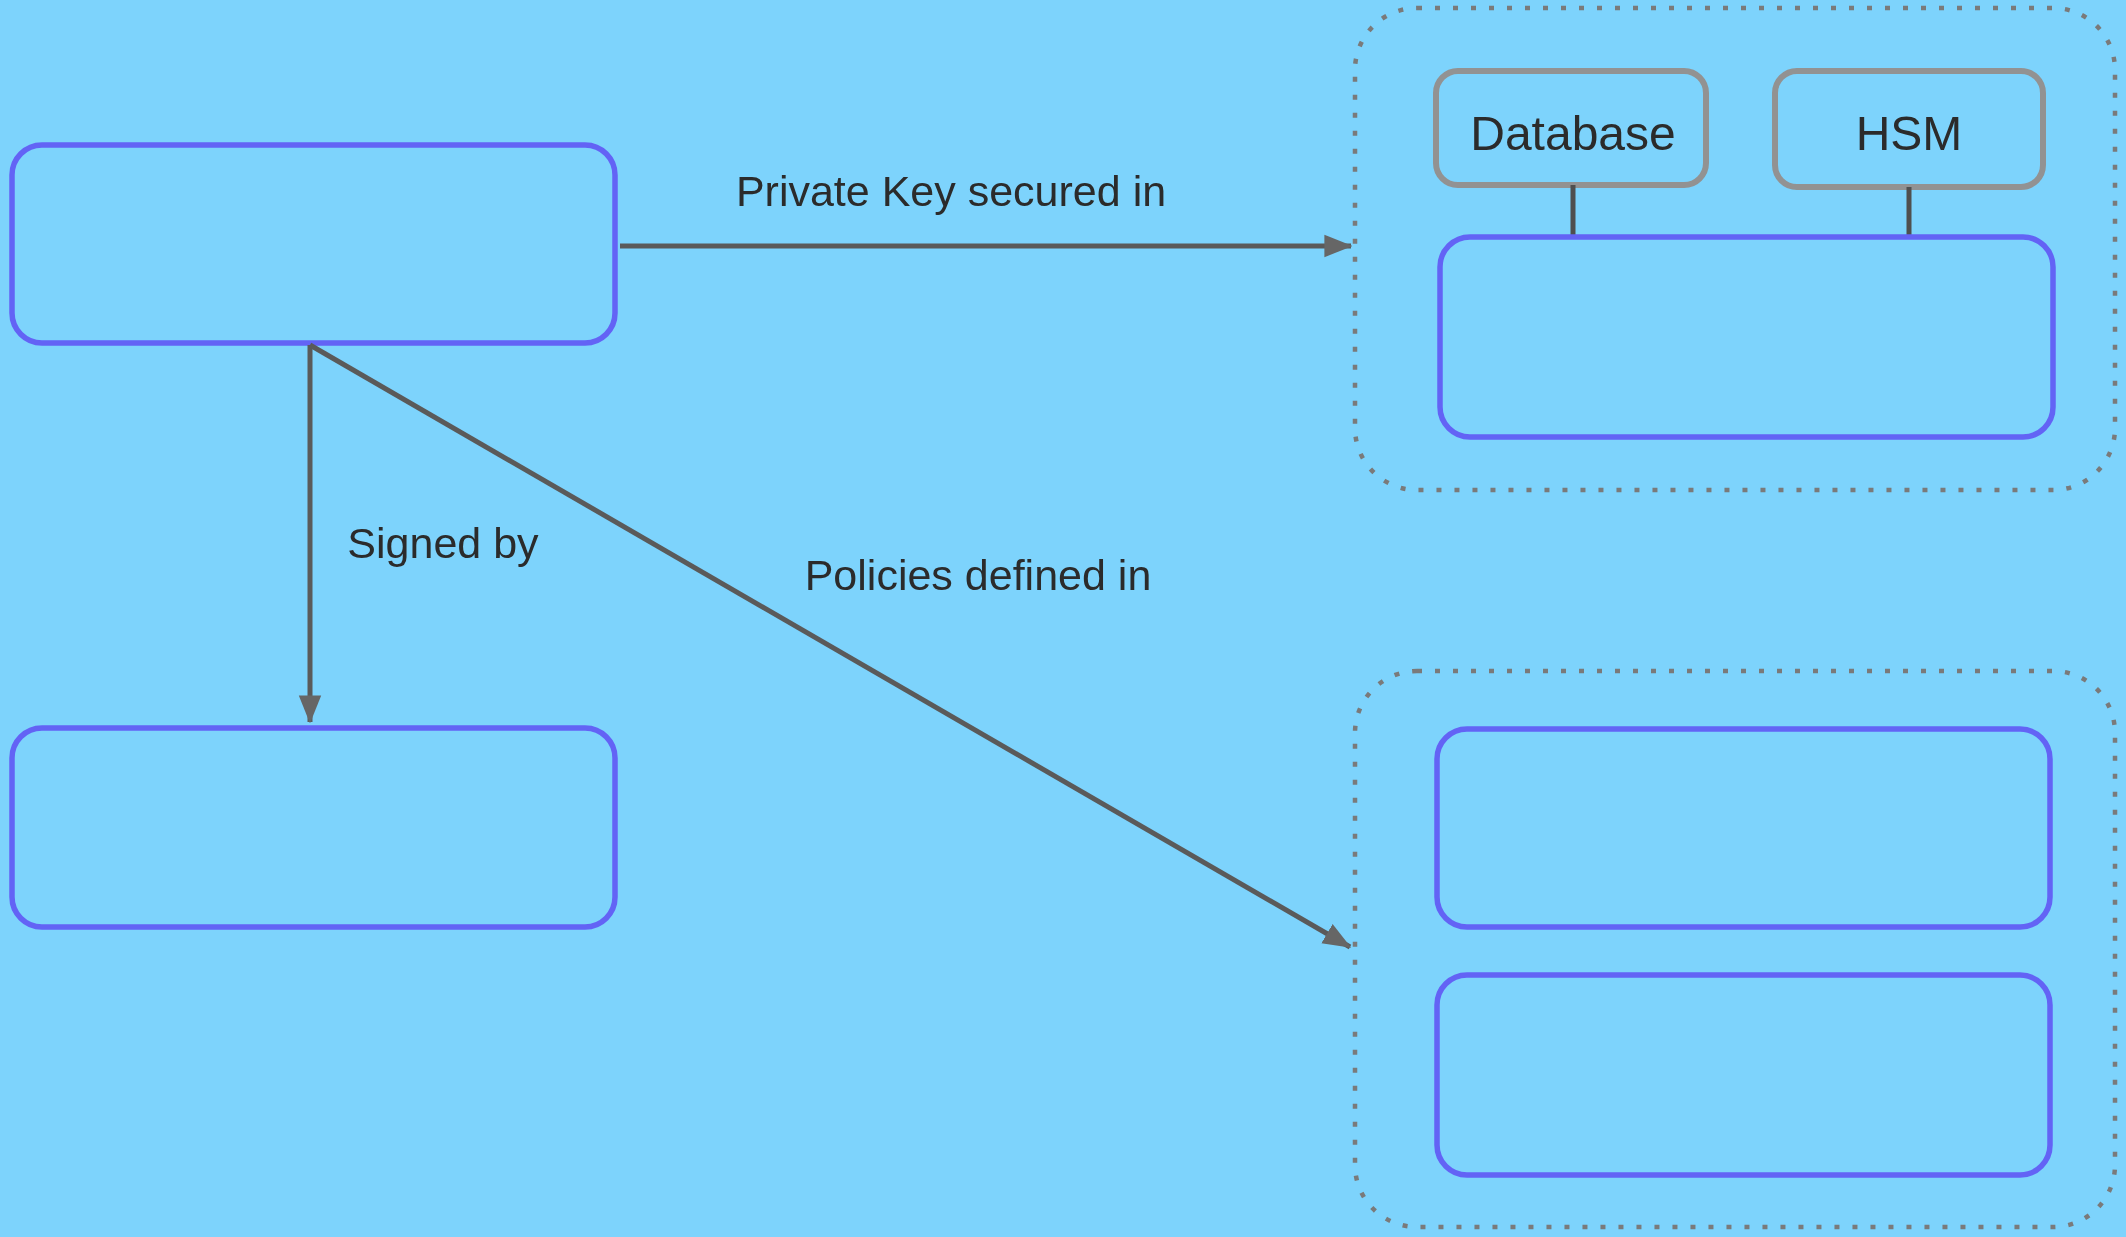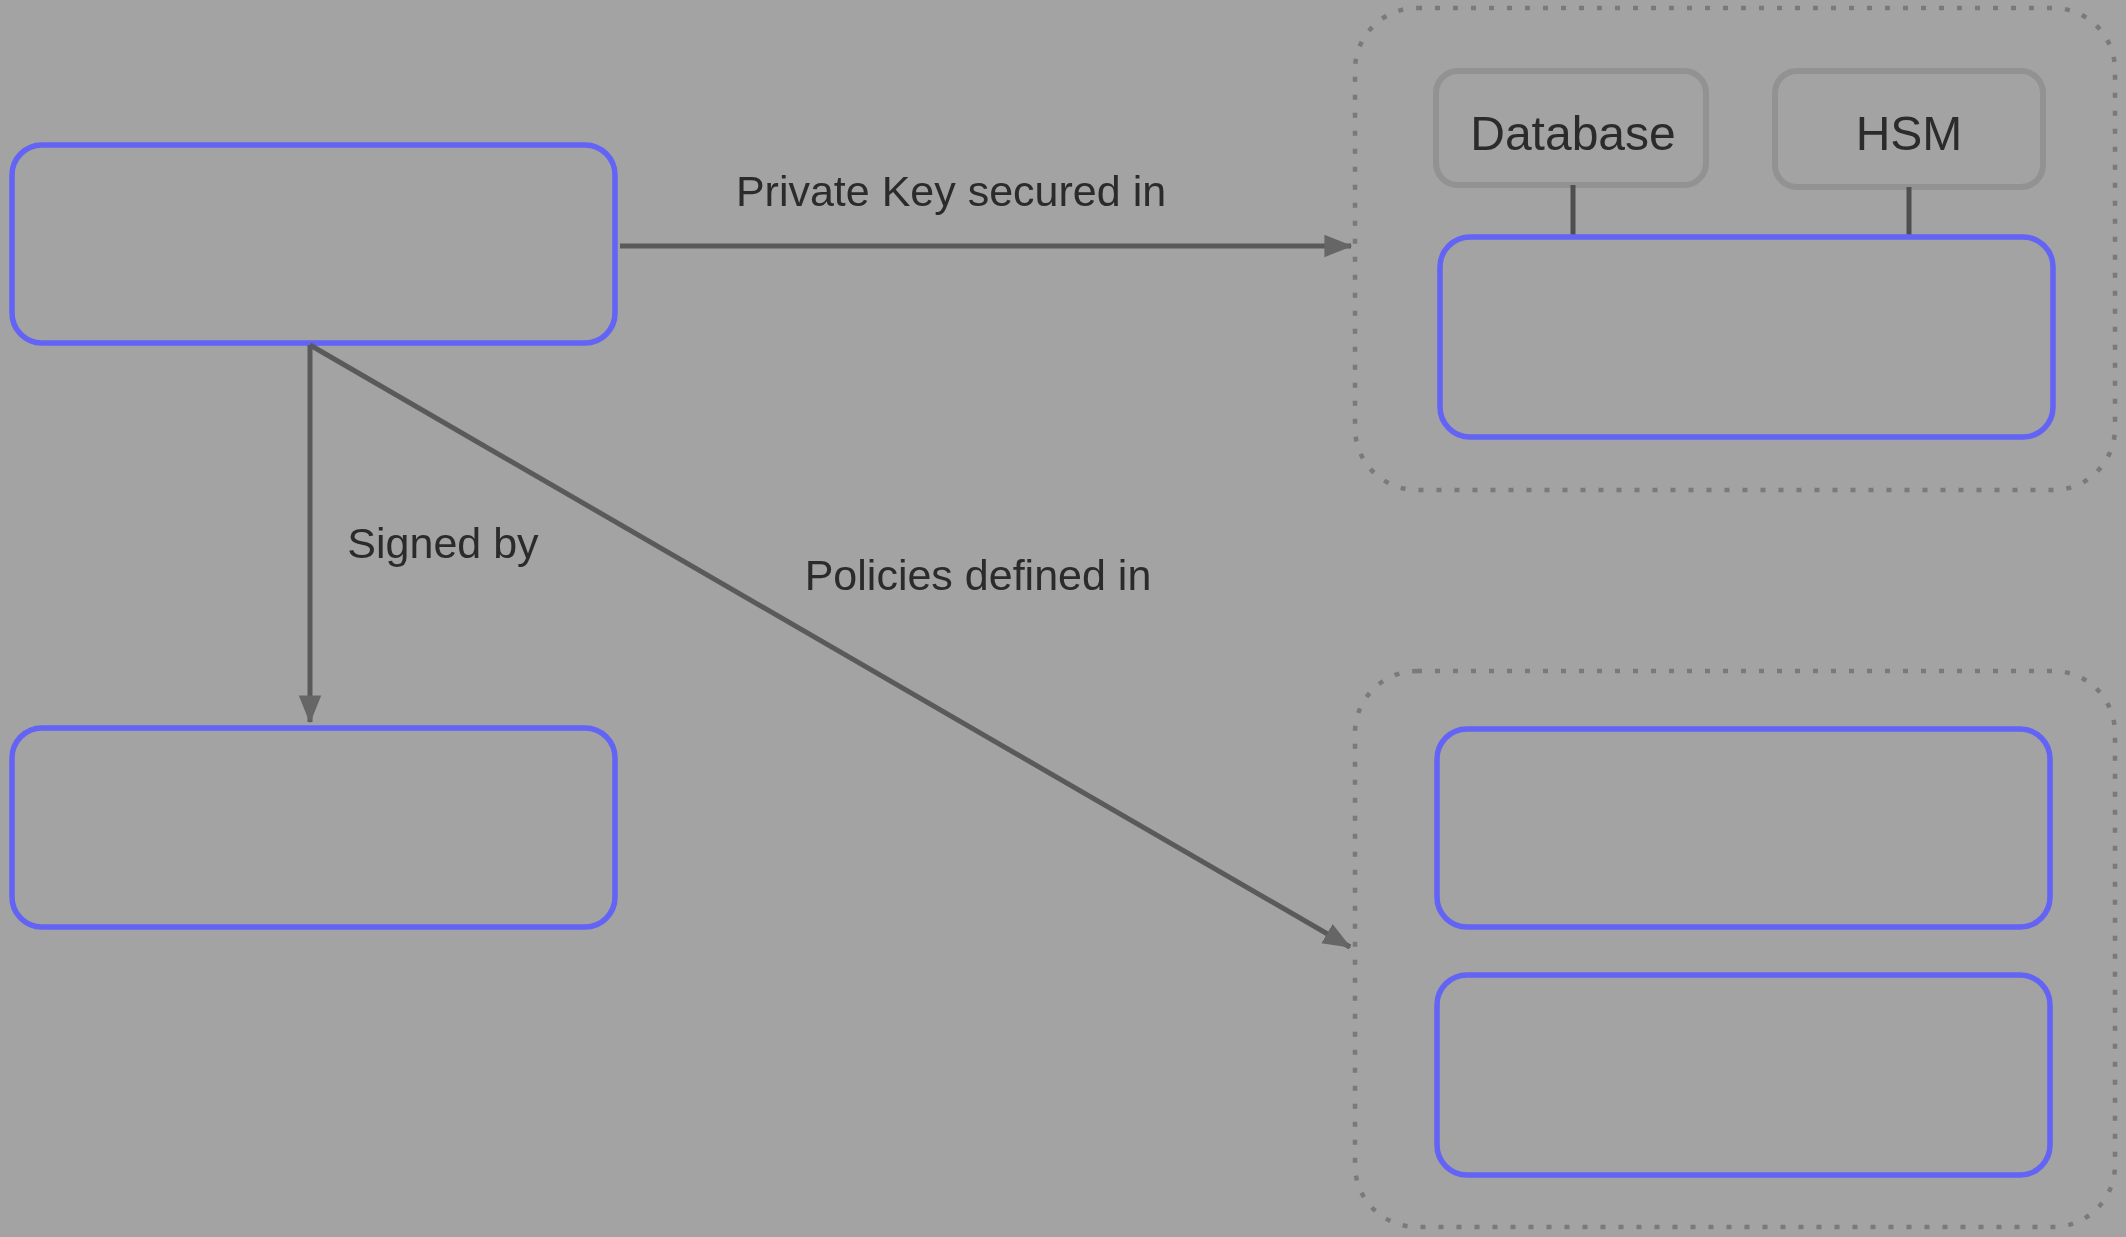--- a/index.html
+++ b/index.html
@@ -4,21 +4,21 @@
 <style>
   html, body {
     margin: 0;
     padding: 0;
     background: #000000;
   }
   .stage {
     position: relative;
     width: 2126px;
     height: 1237px;
-    background: #a3a3a3;
+    background: #7dd3fc;
     overflow: hidden;
   }
   svg { display: block; }
   .node-blue {
     fill: none;
     stroke-width: 5.5px;
   }
   .node-gray {
     fill: none;
     stroke-width: 6px;

